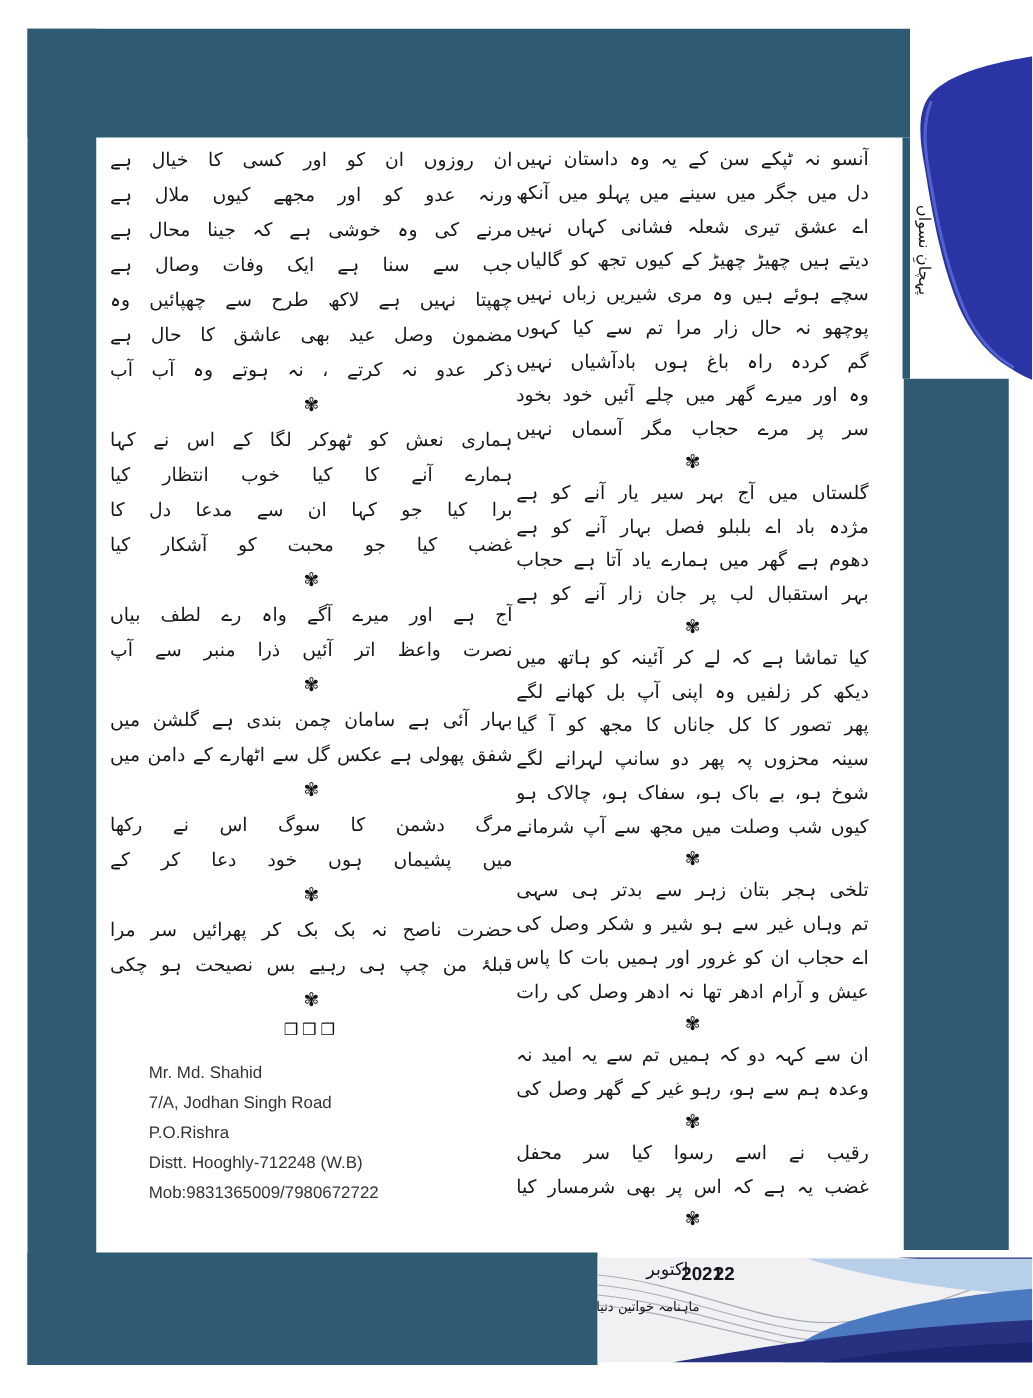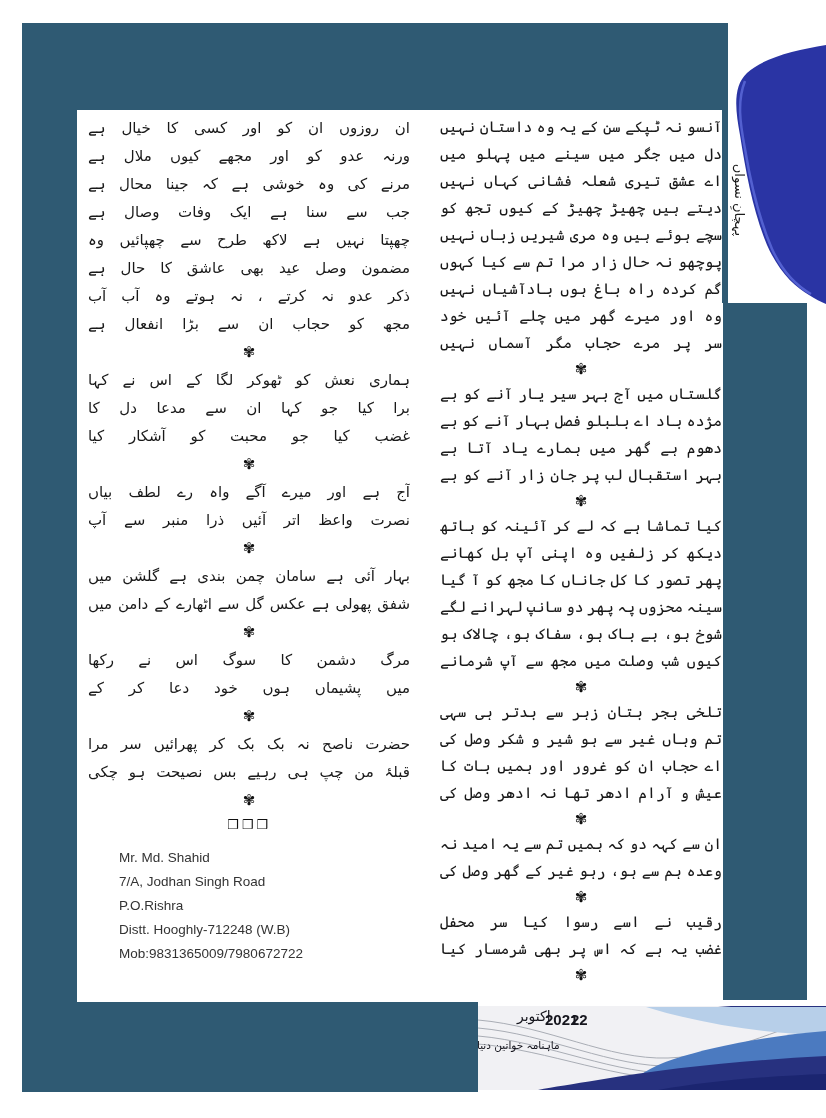--- a/index.html
+++ b/index.html
@@ -17,21 +17,21 @@
   
   #blob-svg{position:absolute;left:723px;top:23px;width:103px;height:285px;}
   .blob-fill{fill:var(--royal,#2a34a4);}
   .blob-rim{fill:none;stroke:#5a68d8;stroke-width:2.5;opacity:.85;}
   #sidebar-title{
     position:absolute;left:739px;top:200px;transform:translate(-50%,-50%) rotate(90deg);
     white-space:nowrap;font-size:13px;color:#1b1b1b;direction:rtl;
   }
   
   .poem-col{position:absolute;direction:rtl;color:#191919;}
-  #right-column{left:440px;top:114px;width:282px;font-size:15px;font-family:Liberation Serif, serif;}
+  #right-column{left:413px;top:114px;width:282px;font-size:15px;}
   #left-column{left:88px;top:114px;width:322px;font-size:15px;}
   .poem-line{text-align:justify;text-align-last:justify;overflow:hidden;}
   #right-column .poem-line{height:27px;line-height:27px;}
   #left-column .poem-line{height:28px;line-height:28px;}
   .ornament{text-align:center;font-size:15px;color:#111;}
   #right-column .ornament{height:24px;line-height:24px;}
   #left-column .ornament{height:28px;line-height:28px;}
   #end-marker{
     text-align:center;direction:ltr;font-size:13px;letter-spacing:3px;
     height:22px;line-height:22px;color:#111;
@@ -112,23 +112,23 @@
     </div>
 
   <div id="left-column" class="poem-col">
   <div class="poem-line">ان روزوں ان کو اور کسی کا خیال ہے</div>
       <div class="poem-line">ورنہ عدو کو اور مجھے کیوں ملال ہے</div>
       <div class="poem-line">مرنے کی وہ خوشی ہے کہ جینا محال ہے</div>
       <div class="poem-line">جب سے سنا ہے ایک وفات وصال ہے</div>
       <div class="poem-line">چھپتا نہیں ہے لاکھ طرح سے چھپائیں وہ</div>
       <div class="poem-line">مضمون وصل عید بھی عاشق کا حال ہے</div>
       <div class="poem-line">ذکر عدو نہ کرتے ، نہ ہوتے وہ آب آب</div>
-      <div class="poem-line">مجھ کو حجاب ان سے بڑا انفعال ہے</div>
       <div class="ornament">✾</div>
       <div class="poem-line">ہماری نعش کو ٹھوکر لگا کے اس نے کہا</div>
+      <div class="poem-line">ہمارے آنے کا کیا خوب انتظار کیا</div>
       <div class="poem-line">برا کیا جو کہا ان سے مدعا دل کا</div>
       <div class="poem-line">غضب کیا جو محبت کو آشکار کیا</div>
       <div class="ornament">✾</div>
       <div class="poem-line">آج ہے اور میرے آگے واہ رے لطف بیاں</div>
       <div class="poem-line">نصرت واعظ اتر آئیں ذرا منبر سے آپ</div>
       <div class="ornament">✾</div>
       <div class="poem-line">بہار آئی ہے سامان چمن بندی ہے گلشن میں</div>
       <div class="poem-line">شفق پھولی ہے عکس گل سے اٹھارے کے دامن میں</div>
       <div class="ornament">✾</div>
       <div class="poem-line">مرگ دشمن کا سوگ اس نے رکھا</div>

